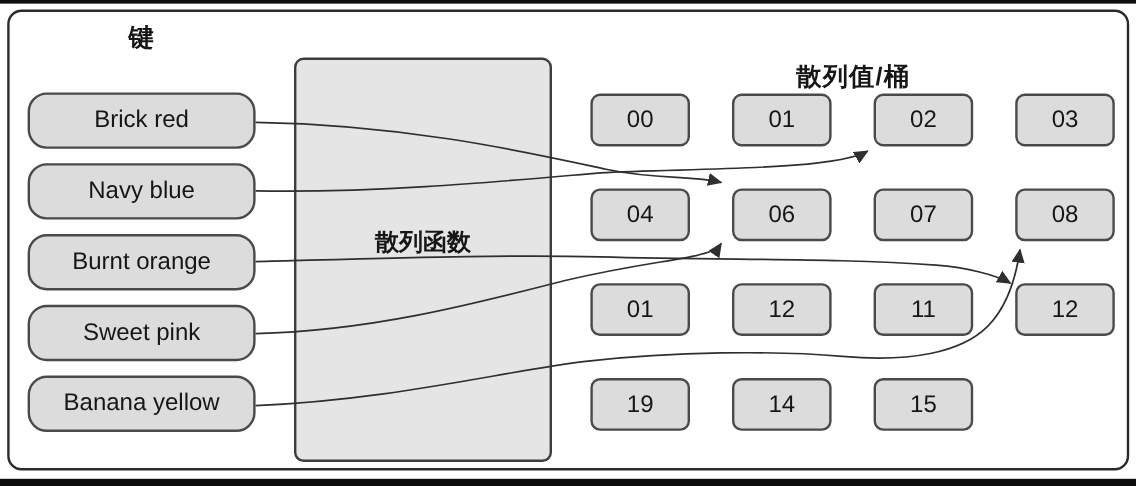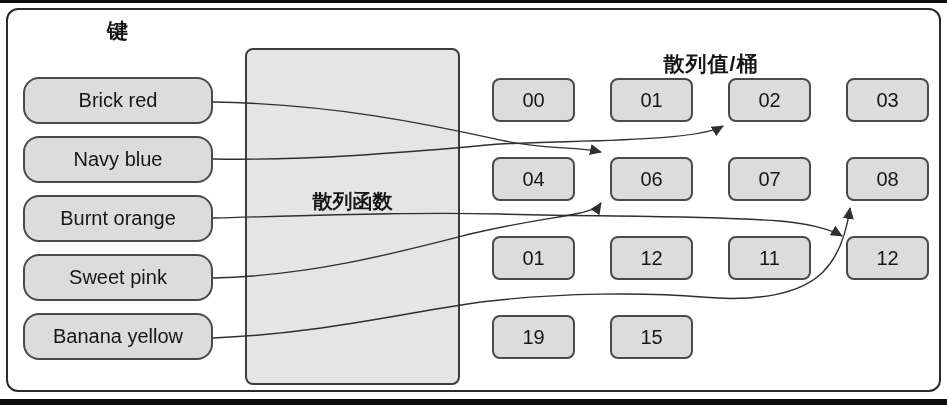--- a/index.html
+++ b/index.html
@@ -78,20 +78,21 @@
     <div class="bucket">03</div>
     <div class="bucket">04</div>
     <div class="bucket">06</div>
     <div class="bucket">07</div>
     <div class="bucket">08</div>
     <div class="bucket">01</div>
     <div class="bucket">12</div>
     <div class="bucket">11</div>
     <div class="bucket">12</div>
     <div class="bucket">19</div>
+    <div class="bucket">14</div>
     <div class="bucket">15</div>
   </div>
 
   <svg id="arrow-layer" width="947" height="405" viewBox="0 0 947 405" xmlns="http://www.w3.org/2000/svg">
     <defs>
       <marker id="ah" markerUnits="userSpaceOnUse" markerWidth="13" markerHeight="11" refX="11" refY="5.5" orient="auto">
         <path d="M0,0 L12,5.5 L0,11 z" fill="#2f2f2f"></path>
       </marker>
     </defs>
     <path class="flow" marker-end="url(#ah)" d="M 213 102 C 340 104 440 127 505 141 C 548 150 575 146 601 152"></path>

